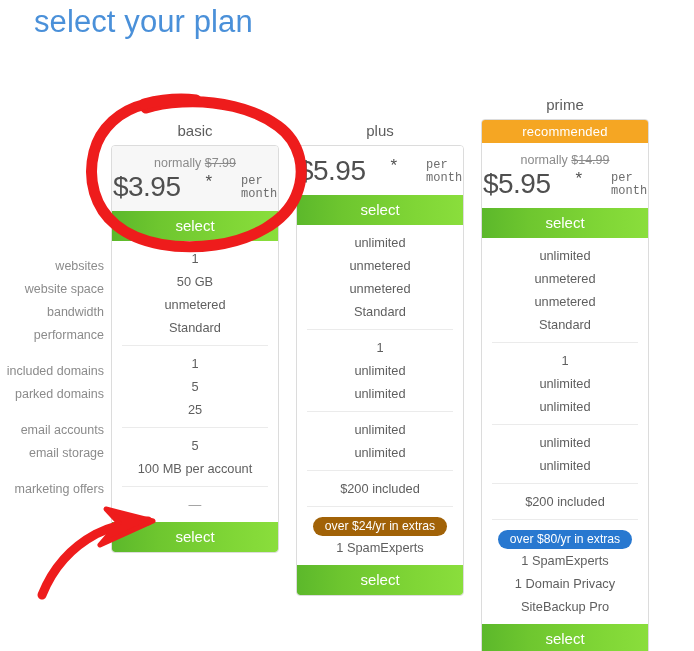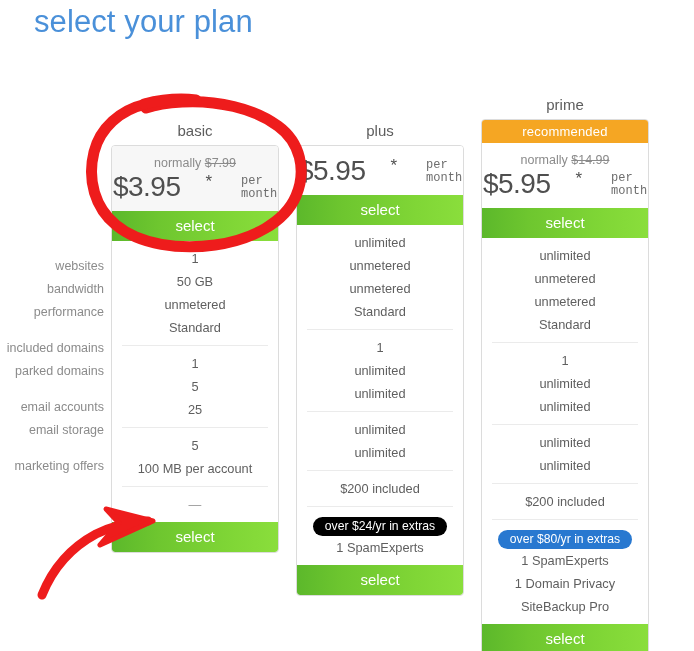--- a/index.html
+++ b/index.html
@@ -168,21 +168,21 @@
   .pill {
     display: inline-block;
     border-radius: 11px;
     color: #ffffff;
     font-size: 12.2px;
     height: 19px;
     line-height: 19px;
     padding: 0 12px;
     white-space: nowrap;
   }
-  .pill.gray { background: #000000; }
+  .pill.gray { background: #a16207; }
   .pill.blue { background: #2878d0; }
   .pill-row {
     text-align: center;
     height: 23px;
     line-height: 23px;
   }
 
   
   #annotations {
     position: absolute;
@@ -191,20 +191,21 @@
     pointer-events: none;
   }
 </style>
 </head>
 <body>
 
 <div id="page-title">select your plan</div>
 
 <div id="feature-labels">
   <div class="flabel">websites</div>
+  <div class="flabel">website space</div>
   <div class="flabel">bandwidth</div>
   <div class="flabel">performance</div>
 
   <div class="flabel gap">included domains</div>
   <div class="flabel">parked domains</div>
 
   <div class="flabel gap">email accounts</div>
   <div class="flabel">email storage</div>
 
   <div class="flabel gap">marketing offers</div>

